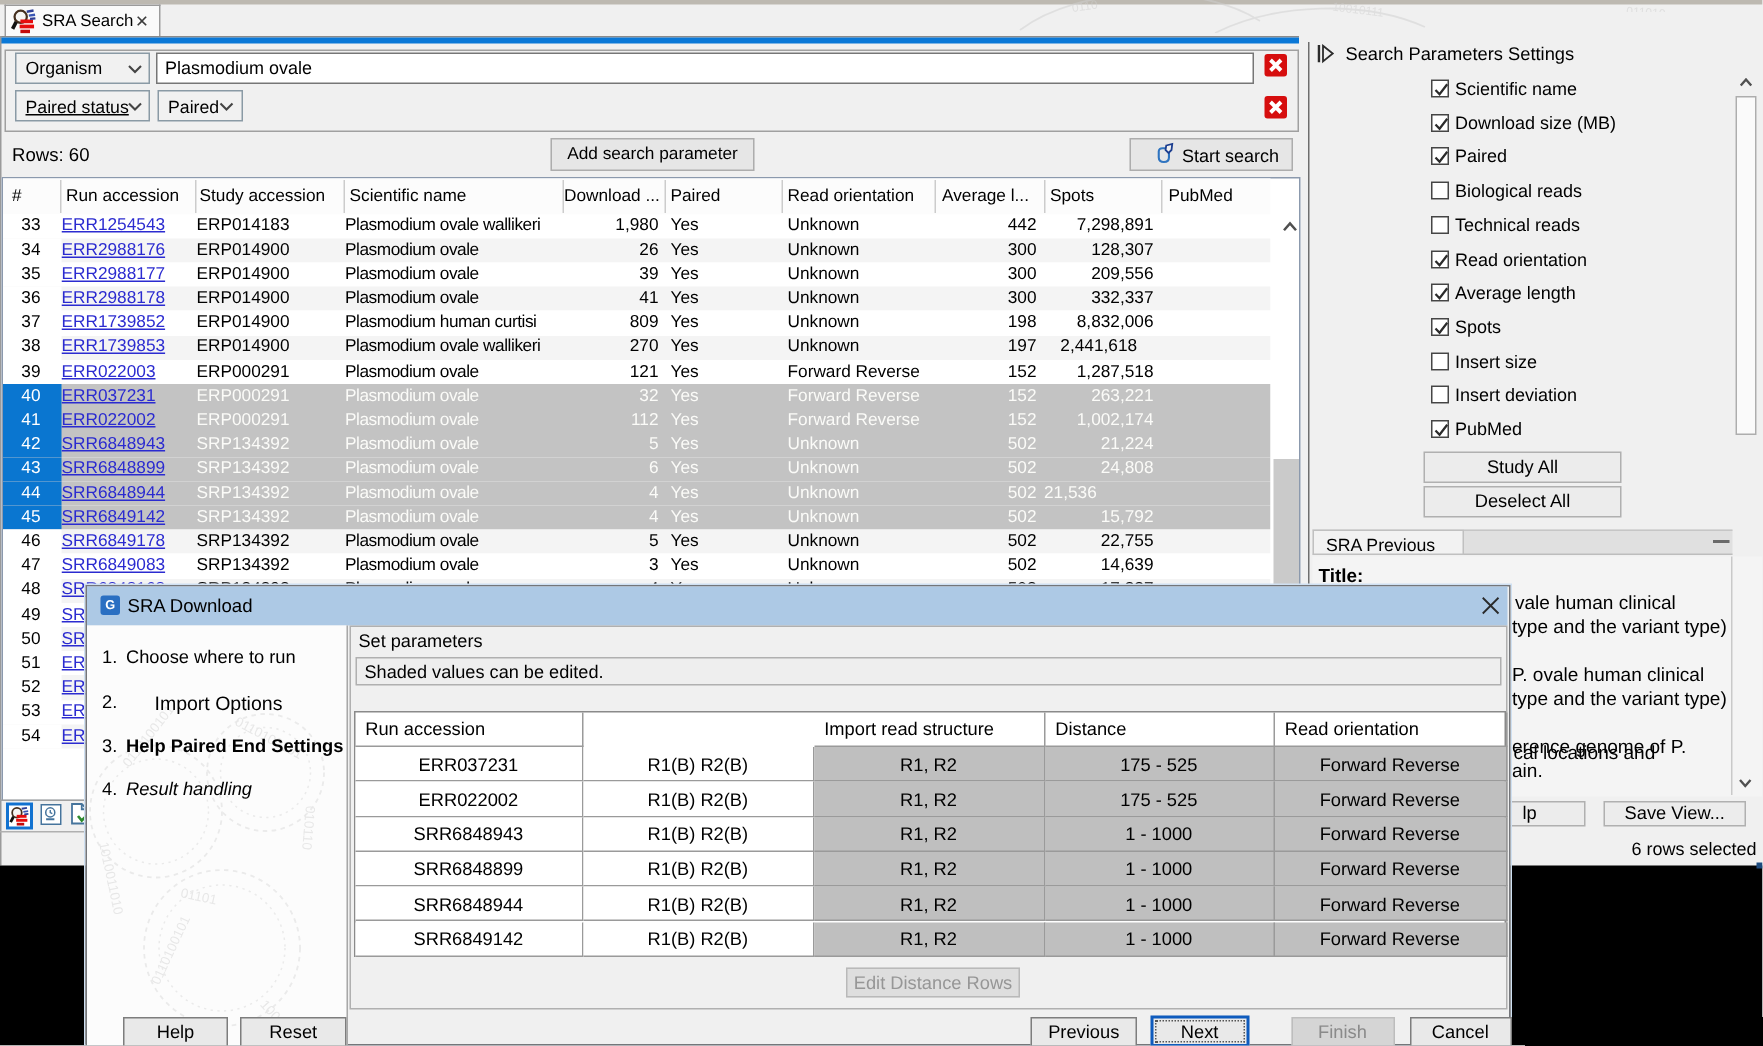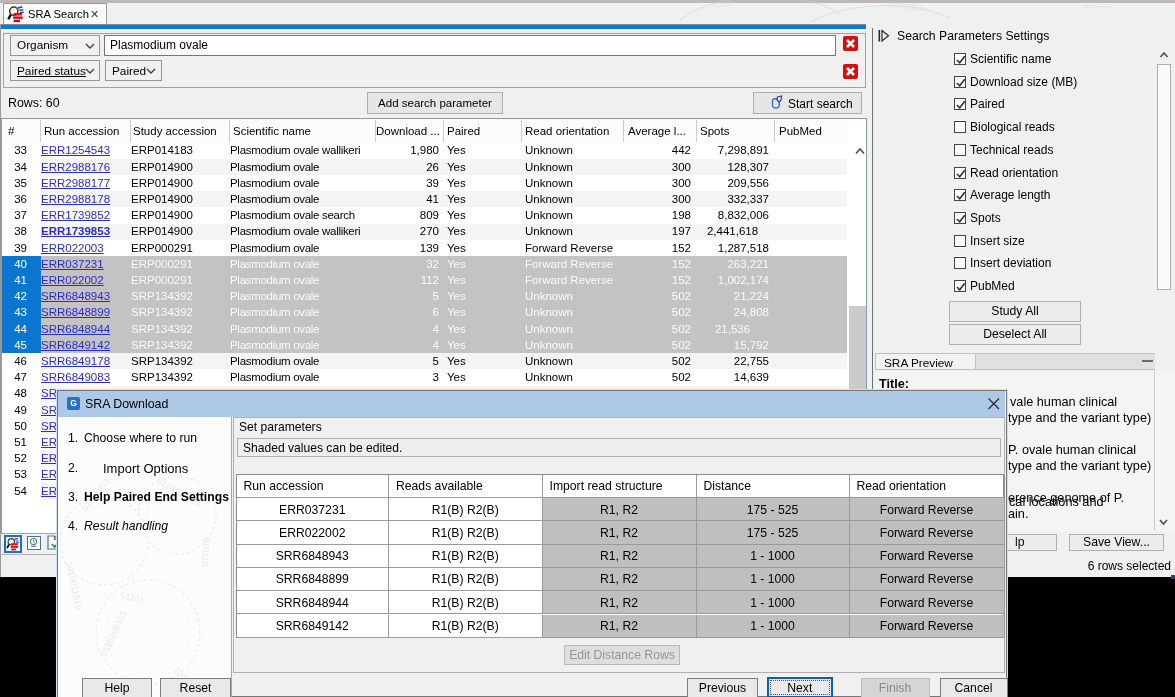--- a/index.html
+++ b/index.html
@@ -153,46 +153,46 @@
 <span style="position:absolute;left:445px;top:1.8px;width:73px;white-space:nowrap;overflow:hidden;font-size:11.5px;color:#000000;">Yes</span>
 <span style="position:absolute;left:523px;top:1.8px;width:97px;white-space:nowrap;overflow:hidden;font-size:11.5px;color:#000000;">Unknown</span>
 <span style="position:absolute;left:621px;top:1.8px;width:68px;white-space:nowrap;overflow:hidden;font-size:11.5px;text-align:right;color:#000000;">300</span>
 <span style="position:absolute;left:694px;top:1.8px;width:73px;white-space:nowrap;overflow:hidden;font-size:11.5px;text-align:right;color:#000000;">332,337</span>
 </div>
 <div style="position:absolute;left:0;top:88.4px;width:845px;height:16.2px;background:#ffffff;">
 <span style="position:absolute;left:0;top:0;width:38.5px;height:16.2px;background:#ffffff;"></span>
 <span style="position:absolute;left:0px;top:1.8px;width:25px;white-space:nowrap;overflow:hidden;font-size:11.5px;text-align:right;color:#000000;">37</span>
 <span style="position:absolute;left:39px;top:1.8px;width:86px;white-space:nowrap;overflow:hidden;font-size:11.5px;"><span style="color:#2b2bd0;text-decoration:underline;">ERR1739852</span></span>
 <span style="position:absolute;left:129px;top:1.8px;width:97px;white-space:nowrap;overflow:hidden;font-size:11.5px;color:#000000;">ERP014900</span>
-<span style="position:absolute;left:228px;top:1.8px;width:144px;white-space:nowrap;overflow:hidden;font-size:11.5px;letter-spacing:-0.3px;color:#000000;">Plasmodium ovale search</span>
+<span style="position:absolute;left:228px;top:1.8px;width:144px;white-space:nowrap;overflow:hidden;font-size:11.5px;letter-spacing:-0.3px;color:#000000;">Plasmodium human curtisi</span>
 <span style="position:absolute;left:373px;top:1.8px;width:64px;white-space:nowrap;overflow:hidden;font-size:11.5px;text-align:right;color:#000000;">809</span>
 <span style="position:absolute;left:445px;top:1.8px;width:73px;white-space:nowrap;overflow:hidden;font-size:11.5px;color:#000000;">Yes</span>
 <span style="position:absolute;left:523px;top:1.8px;width:97px;white-space:nowrap;overflow:hidden;font-size:11.5px;color:#000000;">Unknown</span>
 <span style="position:absolute;left:621px;top:1.8px;width:68px;white-space:nowrap;overflow:hidden;font-size:11.5px;text-align:right;color:#000000;">198</span>
 <span style="position:absolute;left:694px;top:1.8px;width:73px;white-space:nowrap;overflow:hidden;font-size:11.5px;text-align:right;color:#000000;">8,832,006</span>
 </div>
 <div style="position:absolute;left:0;top:104.6px;width:845px;height:16.2px;background:#f4f4f4;">
 <span style="position:absolute;left:0;top:0;width:38.5px;height:16.2px;background:#ffffff;"></span>
 <span style="position:absolute;left:0px;top:1.8px;width:25px;white-space:nowrap;overflow:hidden;font-size:11.5px;text-align:right;color:#000000;">38</span>
-<span style="position:absolute;left:39px;top:1.8px;width:86px;white-space:nowrap;overflow:hidden;font-size:11.5px;"><span style="color:#2b2bd0;text-decoration:underline;font-weight:bold;">ERR1739853</span></span>
+<span style="position:absolute;left:39px;top:1.8px;width:86px;white-space:nowrap;overflow:hidden;font-size:11.5px;"><span style="color:#2b2bd0;text-decoration:underline;">ERR1739853</span></span>
 <span style="position:absolute;left:129px;top:1.8px;width:97px;white-space:nowrap;overflow:hidden;font-size:11.5px;color:#000000;">ERP014900</span>
 <span style="position:absolute;left:228px;top:1.8px;width:144px;white-space:nowrap;overflow:hidden;font-size:11.5px;letter-spacing:-0.3px;color:#000000;">Plasmodium ovale wallikeri</span>
 <span style="position:absolute;left:373px;top:1.8px;width:64px;white-space:nowrap;overflow:hidden;font-size:11.5px;text-align:right;color:#000000;">270</span>
 <span style="position:absolute;left:445px;top:1.8px;width:73px;white-space:nowrap;overflow:hidden;font-size:11.5px;color:#000000;">Yes</span>
 <span style="position:absolute;left:523px;top:1.8px;width:97px;white-space:nowrap;overflow:hidden;font-size:11.5px;color:#000000;">Unknown</span>
 <span style="position:absolute;left:621px;top:1.8px;width:68px;white-space:nowrap;overflow:hidden;font-size:11.5px;text-align:right;color:#000000;">197</span>
 <span style="position:absolute;left:694px;top:1.8px;width:73px;white-space:nowrap;overflow:hidden;font-size:11.5px;text-align:center;color:#000000;">2,441,618</span>
 </div>
 <div style="position:absolute;left:0;top:120.8px;width:845px;height:16.2px;background:#ffffff;">
 <span style="position:absolute;left:0;top:0;width:38.5px;height:16.2px;background:#ffffff;"></span>
 <span style="position:absolute;left:0px;top:1.8px;width:25px;white-space:nowrap;overflow:hidden;font-size:11.5px;text-align:right;color:#000000;">39</span>
 <span style="position:absolute;left:39px;top:1.8px;width:86px;white-space:nowrap;overflow:hidden;font-size:11.5px;"><span style="color:#2b2bd0;text-decoration:underline;">ERR022003</span></span>
 <span style="position:absolute;left:129px;top:1.8px;width:97px;white-space:nowrap;overflow:hidden;font-size:11.5px;color:#000000;">ERP000291</span>
 <span style="position:absolute;left:228px;top:1.8px;width:144px;white-space:nowrap;overflow:hidden;font-size:11.5px;letter-spacing:-0.3px;color:#000000;">Plasmodium ovale</span>
-<span style="position:absolute;left:373px;top:1.8px;width:64px;white-space:nowrap;overflow:hidden;font-size:11.5px;text-align:right;color:#000000;">139</span>
+<span style="position:absolute;left:373px;top:1.8px;width:64px;white-space:nowrap;overflow:hidden;font-size:11.5px;text-align:right;color:#000000;">121</span>
 <span style="position:absolute;left:445px;top:1.8px;width:73px;white-space:nowrap;overflow:hidden;font-size:11.5px;color:#000000;">Yes</span>
 <span style="position:absolute;left:523px;top:1.8px;width:97px;white-space:nowrap;overflow:hidden;font-size:11.5px;color:#000000;">Forward Reverse</span>
 <span style="position:absolute;left:621px;top:1.8px;width:68px;white-space:nowrap;overflow:hidden;font-size:11.5px;text-align:right;color:#000000;">152</span>
 <span style="position:absolute;left:694px;top:1.8px;width:73px;white-space:nowrap;overflow:hidden;font-size:11.5px;text-align:right;color:#000000;">1,287,518</span>
 </div>
 <div style="position:absolute;left:0;top:137.0px;width:845px;height:16.2px;background:#c3c3c3;">
 <span style="position:absolute;left:0;top:0;width:38.5px;height:16.2px;background:#0a76d0;"></span>
 <span style="position:absolute;left:0px;top:1.8px;width:25px;white-space:nowrap;overflow:hidden;font-size:11.5px;text-align:right;color:#ffffff;">40</span>
 <span style="position:absolute;left:39px;top:1.8px;width:86px;white-space:nowrap;overflow:hidden;font-size:11.5px;"><span style="color:#2b2bd0;text-decoration:underline;">ERR037231</span></span>
 <span style="position:absolute;left:129px;top:1.8px;width:97px;white-space:nowrap;overflow:hidden;font-size:11.5px;color:#fbfbf8;">ERP000291</span>
@@ -242,21 +242,21 @@
 <div style="position:absolute;left:0;top:201.8px;width:845px;height:16.2px;background:#c3c3c3;">
 <span style="position:absolute;left:0;top:0;width:38.5px;height:16.2px;background:#0a76d0;"></span>
 <span style="position:absolute;left:0px;top:1.8px;width:25px;white-space:nowrap;overflow:hidden;font-size:11.5px;text-align:right;color:#ffffff;">44</span>
 <span style="position:absolute;left:39px;top:1.8px;width:86px;white-space:nowrap;overflow:hidden;font-size:11.5px;"><span style="color:#2b2bd0;text-decoration:underline;">SRR6848944</span></span>
 <span style="position:absolute;left:129px;top:1.8px;width:97px;white-space:nowrap;overflow:hidden;font-size:11.5px;color:#fbfbf8;">SRP134392</span>
 <span style="position:absolute;left:228px;top:1.8px;width:144px;white-space:nowrap;overflow:hidden;font-size:11.5px;letter-spacing:-0.3px;color:#fbfbf8;">Plasmodium ovale</span>
 <span style="position:absolute;left:373px;top:1.8px;width:64px;white-space:nowrap;overflow:hidden;font-size:11.5px;text-align:right;color:#fbfbf8;">4</span>
 <span style="position:absolute;left:445px;top:1.8px;width:73px;white-space:nowrap;overflow:hidden;font-size:11.5px;color:#fbfbf8;">Yes</span>
 <span style="position:absolute;left:523px;top:1.8px;width:97px;white-space:nowrap;overflow:hidden;font-size:11.5px;color:#fbfbf8;">Unknown</span>
 <span style="position:absolute;left:621px;top:1.8px;width:68px;white-space:nowrap;overflow:hidden;font-size:11.5px;text-align:right;color:#fbfbf8;">502</span>
-<span style="position:absolute;left:694px;top:1.8px;width:73px;white-space:nowrap;overflow:hidden;font-size:11.5px;text-align:center;color:#fbfbf8;">21,536</span>
+<span style="position:absolute;left:694px;top:1.8px;width:73px;white-space:nowrap;overflow:hidden;font-size:11.5px;text-align:left;color:#fbfbf8;">21,536</span>
 </div>
 <div style="position:absolute;left:0;top:218.0px;width:845px;height:16.2px;background:#c3c3c3;">
 <span style="position:absolute;left:0;top:0;width:38.5px;height:16.2px;background:#0a76d0;"></span>
 <span style="position:absolute;left:0px;top:1.8px;width:25px;white-space:nowrap;overflow:hidden;font-size:11.5px;text-align:right;color:#ffffff;">45</span>
 <span style="position:absolute;left:39px;top:1.8px;width:86px;white-space:nowrap;overflow:hidden;font-size:11.5px;"><span style="color:#2b2bd0;text-decoration:underline;">SRR6849142</span></span>
 <span style="position:absolute;left:129px;top:1.8px;width:97px;white-space:nowrap;overflow:hidden;font-size:11.5px;color:#fbfbf8;">SRP134392</span>
 <span style="position:absolute;left:228px;top:1.8px;width:144px;white-space:nowrap;overflow:hidden;font-size:11.5px;letter-spacing:-0.3px;color:#fbfbf8;">Plasmodium ovale</span>
 <span style="position:absolute;left:373px;top:1.8px;width:64px;white-space:nowrap;overflow:hidden;font-size:11.5px;text-align:right;color:#fbfbf8;">4</span>
 <span style="position:absolute;left:445px;top:1.8px;width:73px;white-space:nowrap;overflow:hidden;font-size:11.5px;color:#fbfbf8;">Yes</span>
 <span style="position:absolute;left:523px;top:1.8px;width:97px;white-space:nowrap;overflow:hidden;font-size:11.5px;color:#fbfbf8;">Unknown</span>
@@ -448,21 +448,21 @@
 <div class="cbl" style="top:279.0px;">PubMed</div>
 <div class="btn" style="left:949px;top:301px;width:132px;height:21px;line-height:19px;background:#ececec;border-color:#b0b0b0;">Study All</div>
 <div class="btn" style="left:949px;top:324px;width:132px;height:21px;line-height:19px;background:#ececec;border-color:#b0b0b0;">Deselect All</div>
 <div class="abs" style="left:1157px;top:47px;width:14px;height:16px;"><svg width="14" height="16">
       <path d="M3.5 10 L7 6 L10.5 10" stroke="#505050" stroke-width="1.6" fill="none"></path>
     </svg></div>
 <div class="abs" style="left:1157px;top:64px;width:14px;height:226px;background:#fafafa;border:1px solid #adadad;"></div>
 
 <div class="abs" style="left:875px;top:353px;width:280px;height:17px;background:#e0e0e0;border-top:1px solid #c6c6c6;border-bottom:1px solid #bdbdbd;"></div>
 <div class="abs" style="left:875px;top:353px;width:101px;height:17px;background:#f2f2f2;border:1px solid #c0c0c0;"></div>
-<div class="abs" style="left:884px;top:355.5px;font-size:11.8px;">SRA Preview</div>
+<div class="abs" style="left:884px;top:355.5px;font-size:11.8px;">SRA Previous</div>
 <div class="abs" style="left:1142px;top:360px;width:11px;height:2px;background:#6a6a6a;"></div>
 <div class="abs" style="left:875px;top:371px;width:300px;height:160px;background:#f4f4f4;"></div>
 <div class="abs" style="left:879px;top:377px;font-size:12.6px;font-weight:bold;">Title:</div>
 <div style="position:absolute;left:1010px;top:395px;font-size:12.7px;white-space:nowrap;">vale human clinical</div>
 <div style="position:absolute;left:1008px;top:411px;font-size:12.7px;white-space:nowrap;">type and the variant type)</div>
 <div style="position:absolute;left:1008px;top:443px;font-size:12.7px;white-space:nowrap;">P. ovale human clinical</div>
 <div style="position:absolute;left:1008px;top:459px;font-size:12.7px;white-space:nowrap;">type and the variant type)</div>
 <div style="position:absolute;left:1009px;top:495px;font-size:12.7px;white-space:nowrap;">cal locations and</div>
 <div style="position:absolute;left:1008px;top:491px;font-size:12.7px;white-space:nowrap;">erence genome of P.</div>
 <div style="position:absolute;left:1008px;top:507px;font-size:12.7px;white-space:nowrap;">ain.</div>
@@ -515,23 +515,20 @@
   <div class="abs" style="left:10px;top:128px;font-size:12.2px;">4.</div>
       <div class="abs" style="left:26px;top:128px;font-size:12.2px;font-style:italic;">Result handling</div>
   <div class="abs" style="left:175px;top:26px;width:772px;height:256px;border:1px solid #b0b0b0;"></div>
   <div class="abs" style="left:181px;top:29px;font-size:12.1px;">Set parameters</div>
   <div class="abs" style="left:179px;top:47px;width:764px;height:19px;background:#eeeeee;border:1px solid #b0b0b0;"></div>
   <div class="abs" style="left:185px;top:50px;font-size:12.1px;">Shaded values can be edited.</div>
 <div style="position:absolute;left:177.5px;top:82.5px;width:768.0px;height:164.3px;border:1px solid #8a8a8a;background:#fff;">
 <span style="position:absolute;left:0.0px;top:0;width:152.5px;height:23.5px;border-right:1px solid #9a9a9a;border-bottom:1px solid #9a9a9a;">
           <span style="position:absolute;left:7px;top:4.5px;font-size:12.2px;white-space:nowrap;">Run accession</span>
         </span>
-<span style="position:absolute;left:152.5px;top:0;width:153.5px;height:23.5px;border-right:1px solid #9a9a9a;border-bottom:1px solid #9a9a9a;">
-          <span style="position:absolute;left:7px;top:4.5px;font-size:12.2px;white-space:nowrap;">Reads available</span>
-        </span>
 <span style="position:absolute;left:460.0px;top:0;width:153.0px;height:23.5px;border-right:1px solid #9a9a9a;border-bottom:1px solid #9a9a9a;">
           <span style="position:absolute;left:7px;top:4.5px;font-size:12.2px;white-space:nowrap;">Distance</span>
         </span>
 <span style="position:absolute;left:306.0px;top:0;width:154.0px;height:23.5px;border-right:1px solid #9a9a9a;border-bottom:1px solid #9a9a9a;">
           <span style="position:absolute;left:7px;top:4.5px;font-size:12.2px;white-space:nowrap;">Import read structure</span>
         </span>
 <span style="position:absolute;left:613.0px;top:0;width:155.0px;height:23.5px;border-right:1px solid #9a9a9a;border-bottom:1px solid #9a9a9a;">
           <span style="position:absolute;left:7px;top:4.5px;font-size:12.2px;white-space:nowrap;">Read orientation</span>
         </span>
 <span style="position:absolute;left:0.0px;top:23.5px;width:152.5px;height:23.3px;background:#ffffff;border-right:1px solid #9a9a9a;border-bottom:1px solid #9a9a9a;text-align:center;"><span style="position:relative;top:4.5px;font-size:12.2px;white-space:nowrap;">ERR037231</span></span>

